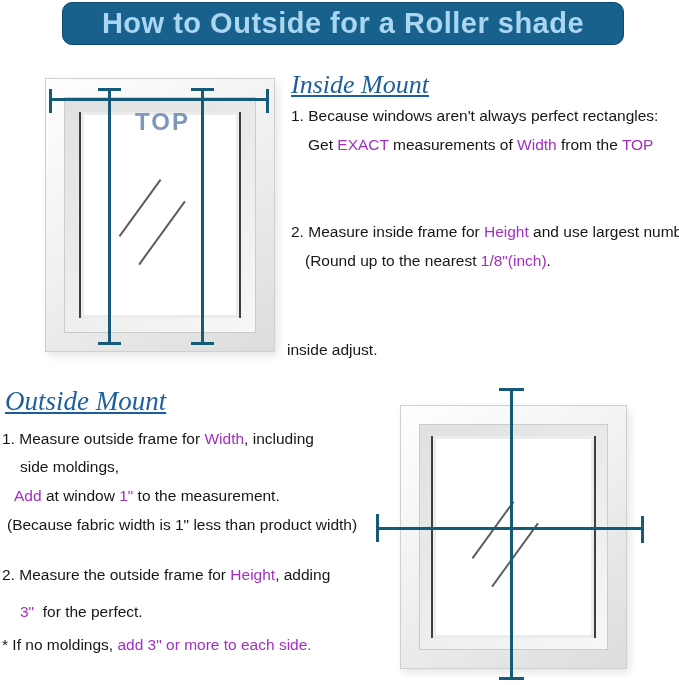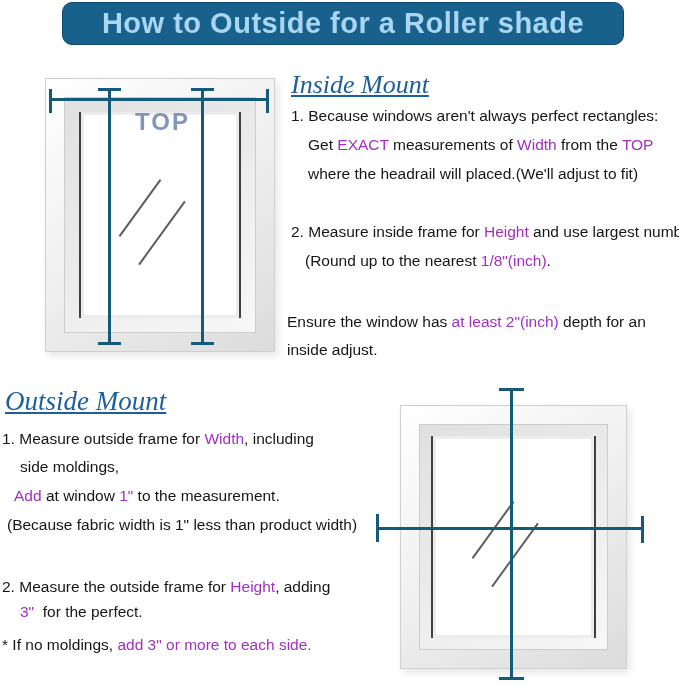--- a/index.html
+++ b/index.html
@@ -74,32 +74,30 @@
   <div class="mline" style="left:98px;top:88px;width:23px;height:3px"></div>
   <div class="mline" style="left:98px;top:342px;width:23px;height:3px"></div>
   <div class="mline" style="left:201px;top:89px;width:3px;height:255px"></div>
   <div class="mline" style="left:191px;top:88px;width:23px;height:3px"></div>
   <div class="mline" style="left:191px;top:342px;width:23px;height:3px"></div>
   <div class="top-label">TOP</div>
 
   <div class="h-serif" style="left:291px;top:70px">Inside Mount</div>
   <div class="tl" style="left:291px;top:107px"><span>1. Because windows aren't always perfect rectangles:</span></div>
   <div class="tl" style="left:308px;top:136px"><span>Get </span><span class="pu">EXACT</span><span> measurements of </span><span class="pu">Width</span><span> from the </span><span class="pu">TOP</span></div>
-  <div class="tl" style="left:308px;top:165px"><span>where the headrail will placed.(We'll adjust to fit)</span></div>
   <div class="tl" style="left:291px;top:223px"><span>2. Measure inside frame for </span><span class="pu">Height</span><span> and use largest number</span></div>
   <div class="tl" style="left:305px;top:252px"><span>(Round up to the nearest </span><span class="pu">1/8"(inch)</span><span>.</span></div>
-  <div class="tl" style="left:287px;top:313px"><span>Ensure the window has </span><span class="pu">at least 2"(inch)</span><span> depth for an</span></div>
   <div class="tl" style="left:287px;top:341px"><span>inside adjust.</span></div>
 
   <div class="h-serif h-out" style="left:5px;top:386px">Outside Mount</div>
   <div class="tl" style="left:2px;top:430px"><span>1. Measure outside frame for </span><span class="pu">Width</span><span>, including</span></div>
   <div class="tl" style="left:20px;top:458px"><span>side moldings,</span></div>
   <div class="tl" style="left:14px;top:487px"><span class="pu">Add</span><span> at window </span><span class="pu">1"</span><span> to the measurement.</span></div>
   <div class="tl" style="left:7px;top:516px"><span>(Because fabric width is 1" less than product width)</span></div>
-  <div class="tl" style="left:2px;top:578px"><span>2. Measure the outside frame for </span><span class="pu">Height</span><span>, adding</span></div>
+  <div class="tl" style="left:2px;top:566px"><span>2. Measure the outside frame for </span><span class="pu">Height</span><span>, adding</span></div>
   <div class="tl" style="left:20px;top:603px"><span class="pu">3"</span><span>  for the perfect.</span></div>
   <div class="tl" style="left:2px;top:636px"><span>* If no moldings, </span><span class="pu">add 3" or more to each side.</span></div>
 
   <div class="window w2">
     <div class="mid"></div>
     <div class="glass">
       <div class="refl" style="left:25px;top:93px;width:70px"></div>
       <div class="refl" style="left:43px;top:118px;width:78px"></div>
     </div>
   </div>

